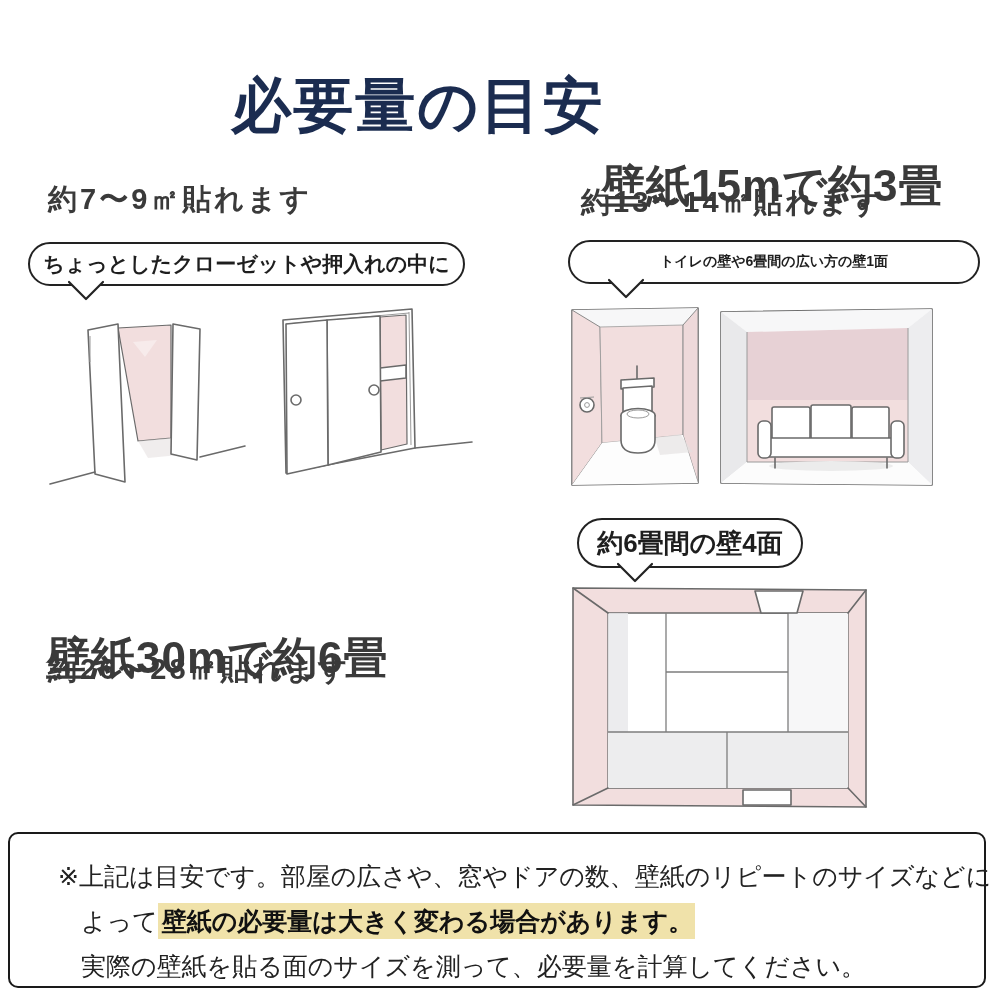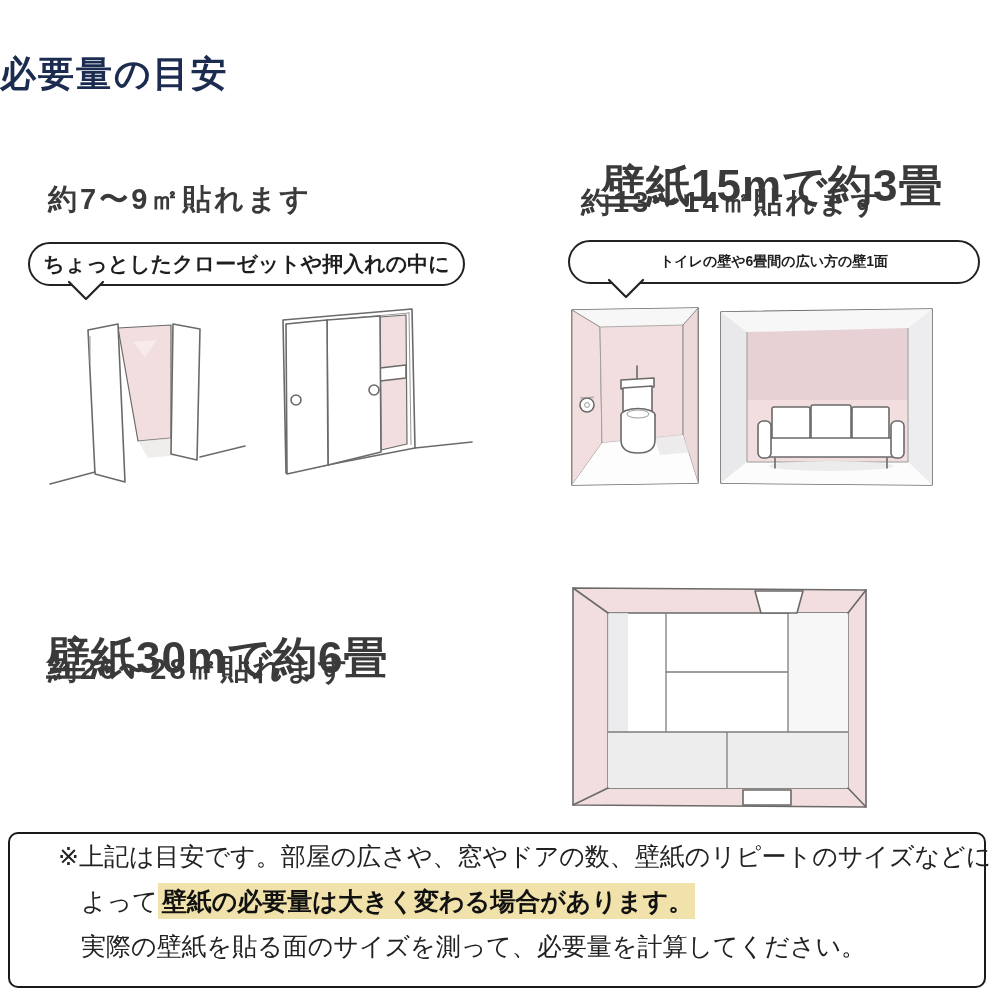--- a/index.html
+++ b/index.html
@@ -2,22 +2,22 @@
 <html style="--title-navy: #1b2c50; --heading-gray: #3a3a3a; --outline-black: #222222; --sketch-line: #6a6a6a; --wall-pink: #f2dede; --wall-pink-dark: #e7d1d5; --wall-gray: #e9e9eb; --floor-gray: #ededee; --highlight-yellow: #f0e2aa;"><head>
 <meta charset="utf-8">
 <style>
   html,body{margin:0;padding:0;background:#fff;}
   .canvas{
     position:relative;width:1000px;height:1000px;background:#fff;overflow:hidden;
     font-family:"Liberation Sans","DejaVu Sans",sans-serif;color:#3a3a3a;
   }
   .abs{position:absolute;}
   .page-title{
-    top:26px;left:0;width:836px;
-    font-size:36px;font-weight:800;letter-spacing:2px;
+    top:26px;left:0;width:836px;text-align:center;
+    font-size:60px;font-weight:800;letter-spacing:2px;
     color:var(--title-navy,#1b2c50);
   }
   .h-big{
     font-size:44px;font-weight:800;letter-spacing:1px;white-space:nowrap;
     color:var(--heading-gray,#3a3a3a);
   }
   .h-sub{
     font-size:29px;font-weight:600;letter-spacing:3px;white-space:nowrap;
     color:var(--heading-gray,#3a3a3a);
   }
@@ -40,21 +40,21 @@
   .pink{fill:var(--wall-pink,#f2dede);}
   .pinkst{fill:var(--wall-pink,#f2dede);stroke:var(--sketch-line,#6a6a6a);stroke-width:1.2;stroke-linejoin:round;}
   .pinkd{fill:var(--wall-pink-dark,#e7d1d5);}
   .grayw{fill:var(--wall-gray,#e9e9eb);}
   .grayf{fill:var(--floor-gray,#ededee);}
   .shadow{fill:#e3dfdf;}
   .ceil{fill:#f7f7f8;}
   .note-box{
     left:8px;top:832px;width:978px;height:156px;box-sizing:border-box;
     border:2px solid #1a1a1a;border-radius:10px;background:#fff;
-    padding:0 18px 0 71px;font-size:25px;line-height:45px;color:#222;
+    padding:20px 18px 0 71px;font-size:25px;line-height:45px;color:#222;
   }
   .note-line1{text-indent:-23px;white-space:nowrap;}
   .note-line{white-space:nowrap;}
   .hl{
     font-weight:800;background:var(--highlight-yellow,#f0e2aa);
     padding:4px 2px 4px 4px;color:#111;margin-top:28px;
   }
 </style>
 </head>
 <body>
@@ -147,20 +147,27 @@
       <rect class="wh" x="137" y="107" width="37" height="32" rx="2"></rect>
       <rect class="wh" x="52" y="138" width="128" height="19" rx="3"></rect>
       <rect class="wh" x="43" y="121" width="13" height="37" rx="5"></rect>
       <rect class="wh" x="176" y="121" width="13" height="37" rx="5"></rect>
     </g>
   </svg>
 
   <h2 class="abs h-big" style="left:46px;top:592px;">壁紙30mで約6畳</h2>
   <p class="abs h-sub" style="left:48px;top:650px;margin:0;">約26〜28㎡貼れます</p>
 
+  <div class="bubble b4m">
+    <span>約6畳間の壁4面</span>
+    <svg class="tail" viewBox="0 0 40 20">
+      <polygon class="tailfill" points="3,0 37,0 20,17"></polygon>
+      <path class="tailline" d="M3,0 L20,17 L37,0"></path>
+    </svg>
+  </div>
 
   <svg class="abs" style="left:565px;top:580px;" width="310" height="235" viewBox="0 0 310 235">
     <polygon class="pink" points="8,8 301,10 301,227 8,225" stroke="#6a6a6a" stroke-width="1.6" stroke-linejoin="round"></polygon>
     <polygon fill="#ffffff" stroke="#6a6a6a" stroke-width="1.3" points="43,33 283,33 283,208 43,208"></polygon>
     <rect class="grayf" x="43" y="152" width="240" height="56"></rect>
     <polygon class="grayw" points="43,33 63,33 63,152 43,152" opacity="0.85"></polygon>
     <rect fill="#f7f7f8" x="223" y="33" width="60" height="119"></rect>
     <path class="ln" d="M8,8 L43,33 M301,10 L283,33 M301,227 L283,208 M8,225 L43,208"></path>
     <g stroke="#7d7d7d" stroke-width="1.3" fill="none">
       <path d="M101,33 L101,152"></path>

